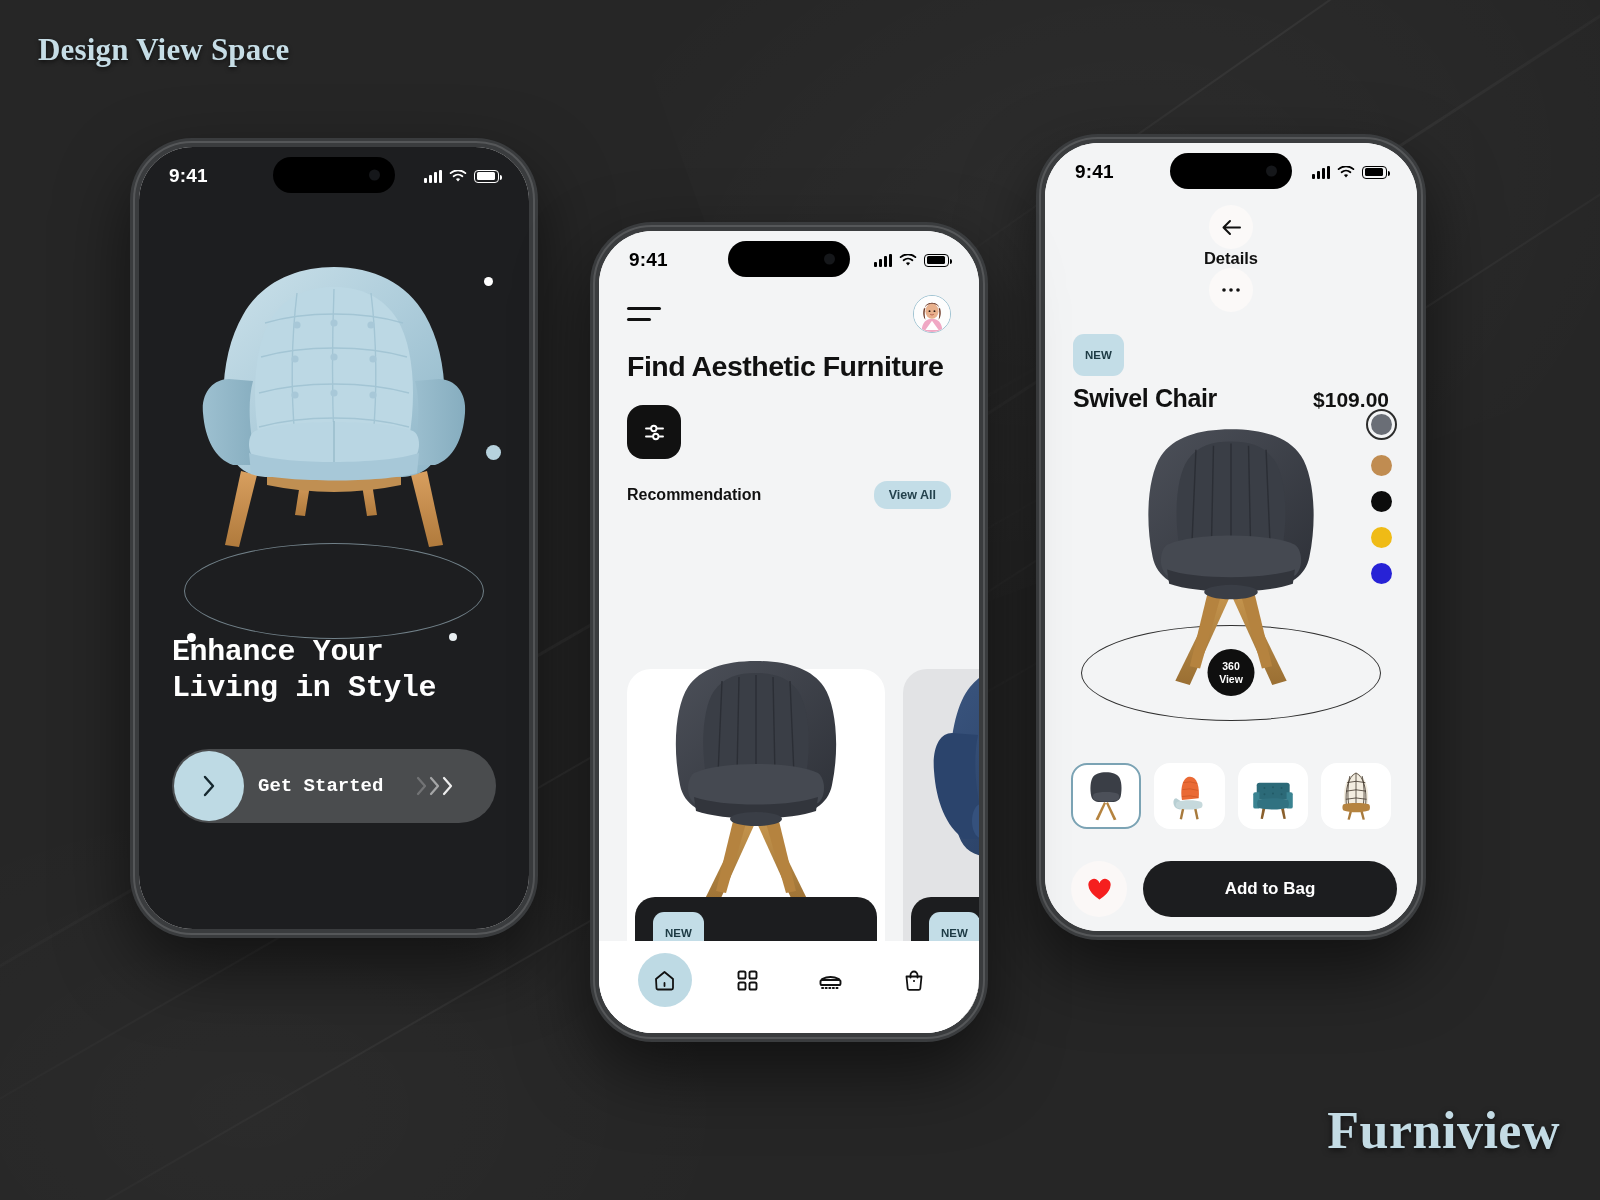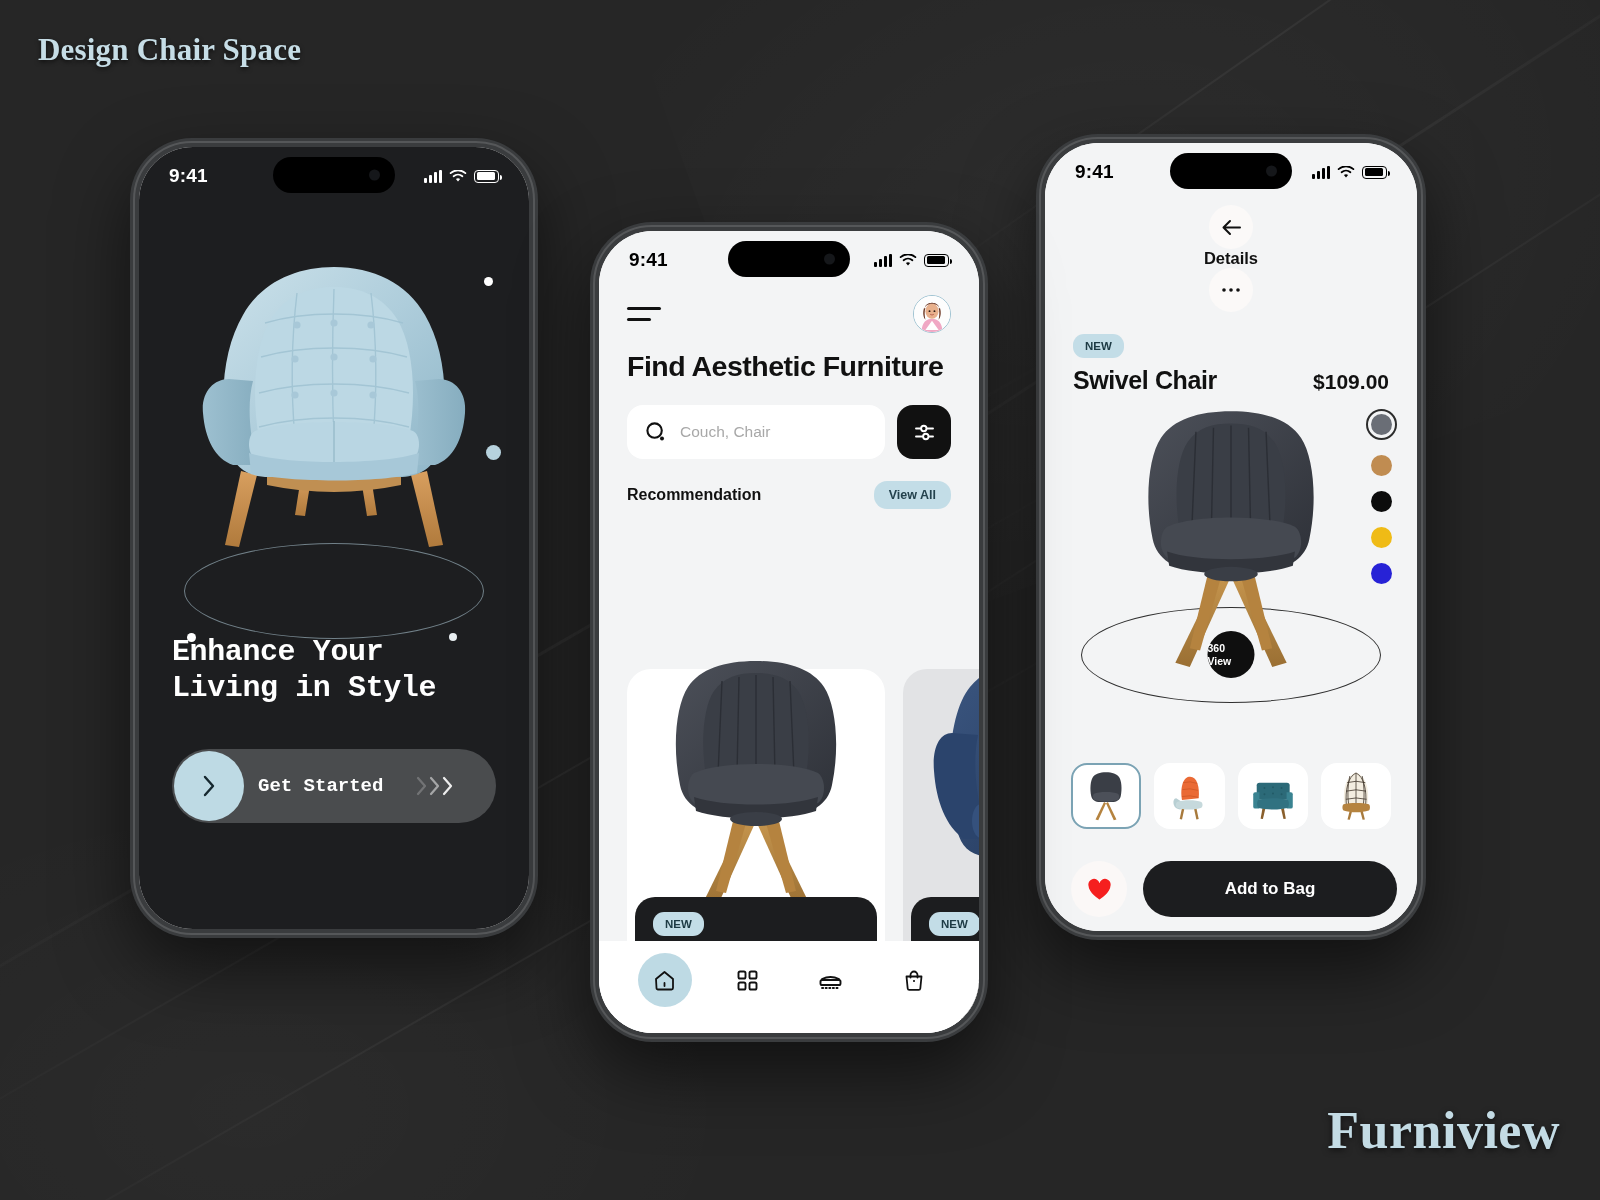--- a/index.html
+++ b/index.html
@@ -119,21 +119,21 @@
              padding:7px 15px; border-radius:13px; }
   .cards { position:absolute; left:28px; top:438px; right:0; display:flex; gap:18px; }
   .card { width:258px; height:358px; border-radius:24px; background:#fff;
           position:relative; flex:0 0 auto; }
   .card.alt { background:#e2e3e5; }
   .card-img { position:absolute; left:0; right:0; top:-46px; height:290px;
               display:flex; align-items:flex-end; justify-content:center; overflow:visible; }
   .card-info { position:absolute; left:8px; right:8px; bottom:8px; height:122px;
                background:#1c1d1f; border-radius:20px; padding:15px 18px; color:#fff; }
   .badge-new { display:inline-block; background:#c3dde7; color:#1d3a44;
-               font-size:11.5px; font-weight:700; padding:6px 12px; border-radius:11px; }
+               font-size:11.5px; font-weight:700; padding:15px 12px; border-radius:11px; }
   .card-name { margin-top:9px; font-size:19px; font-weight:700; letter-spacing:-.2px; }
   .card-price { margin-top:3px; font-size:14.5px; color:#e7e7e7; }
   .cart-btn { position:absolute; right:16px; bottom:26px; width:48px; height:48px;
               border-radius:50%; background:#3b3c3e; display:flex; align-items:center; justify-content:center; }
   .tabbar { position:absolute; left:0; right:0; bottom:0; height:92px; background:#fff;
             display:flex; align-items:center; justify-content:space-around; padding:0 24px 14px; }
   .tab { width:54px; height:54px; border-radius:50%; display:flex; align-items:center; justify-content:center; }
   .tab.active { background:#bedae4; }
 
   
@@ -145,21 +145,21 @@
   .p3-badge { margin:22px 0 0 28px; }
   .p3-head { margin:8px 28px 0; display:flex; align-items:baseline; justify-content:space-between; }
   .p3-name { font-size:25px; font-weight:600; letter-spacing:-.4px; }
   .p3-price { font-size:21px; font-weight:700; }
   .stage { position:relative; height:322px; }
   .stage-ring { position:absolute; left:50%; top:212px; transform:translateX(-50%);
                 width:300px; height:96px; border-radius:50%; border:1.6px solid #2f2f2f; }
   .chair3 { position:absolute; left:50%; top:10px; transform:translateX(-50%); }
   .badge360 { position:absolute; left:50%; top:236px; transform:translateX(-50%);
               width:47px; height:47px; border-radius:50%; background:#0f0f0f; color:#fff;
-              display:flex; flex-direction:column; justify-content:center;
+              display:flex; flex-direction:column; align-items:center; justify-content:center;
               font-size:10.5px; font-weight:700; line-height:1.18; }
   .swatches { position:absolute; right:20px; top:266px; display:flex; flex-direction:column; gap:15px; align-items:center; }
   .sw { width:21px; height:21px; border-radius:50%; }
   .sw-sel { width:31px; height:31px; border-radius:50%; border:2px solid #2c2c2c;
             display:flex; align-items:center; justify-content:center; }
   .thumbs { position:absolute; left:26px; right:26px; top:620px; display:flex; gap:13px; }
   .thumb { width:72px; height:66px; border-radius:16px; background:#fff;
            display:flex; align-items:center; justify-content:center; overflow:hidden; }
   .thumb.sel { border:2px solid #7ba3b4; }
   .p3-actions { position:absolute; left:26px; right:20px; top:718px; display:flex; align-items:center; gap:16px; }
@@ -176,21 +176,21 @@
   <div class="glow-a"></div>
     <div class="glow-b"></div>
   <div class="streak s1"></div>
     <div class="streak s2"></div>
     <div class="streak s3"></div>
   <div class="streak s4"></div>
     <div class="streak s5"></div>
     <div class="streak s6"></div>
 </div>
 
-<div class="page-title">Design Chair Space</div>
+<div class="page-title">Design View Space</div>
 <div class="brand-logo">Furniview</div>
 
 <div class="phone" id="phone1">
  <div class="screen light">
   <div class="p1">
     <div class="statusbar">
       <div class="sb-time">9:41</div>
       <div class="island">
             <div class="island-cam"></div>
           </div>
@@ -351,27 +351,20 @@
           <circle cx="16.4" cy="16" r="1" fill="#2b1a12"></circle>
               <circle cx="21.6" cy="16" r="1" fill="#2b1a12"></circle>
           <path d="M17.4 19.6 q1.6 1.2 3.2 0" stroke="#b8604f" stroke-width="1" fill="none" stroke-linecap="round"></path>
         </svg>
       </div>
     </div>
 
     <div class="p2-h1">Find Aesthetic Furniture</div>
 
     <div class="searchrow">
-      <div class="searchbox">
-        <svg width="22" height="22" viewBox="0 0 22 22">
-          <circle cx="9.6" cy="9.6" r="7.2" stroke="#111" stroke-width="2.1" fill="none"></circle>
-          <circle cx="17" cy="17.6" r="2" fill="#111"></circle>
-        </svg>
-        <span class="search-ph">Couch, Chair</span>
-      </div>
       <div class="filter-btn">
         <svg width="25" height="25" viewBox="0 0 25 25">
           <g stroke="#fff" stroke-width="1.9" stroke-linecap="round">
             <line x1="4" y1="8.5" x2="8.5" y2="8.5"></line>
                 <line x1="15" y1="8.5" x2="21" y2="8.5"></line>
             <line x1="4" y1="16.5" x2="10.5" y2="16.5"></line>
                 <line x1="17" y1="16.5" x2="21" y2="16.5"></line>
           </g>
           <circle cx="11.8" cy="8.5" r="2.7" stroke="#fff" stroke-width="1.9" fill="none"></circle>
           <circle cx="13.8" cy="16.5" r="2.7" stroke="#fff" stroke-width="1.9" fill="none"></circle>

